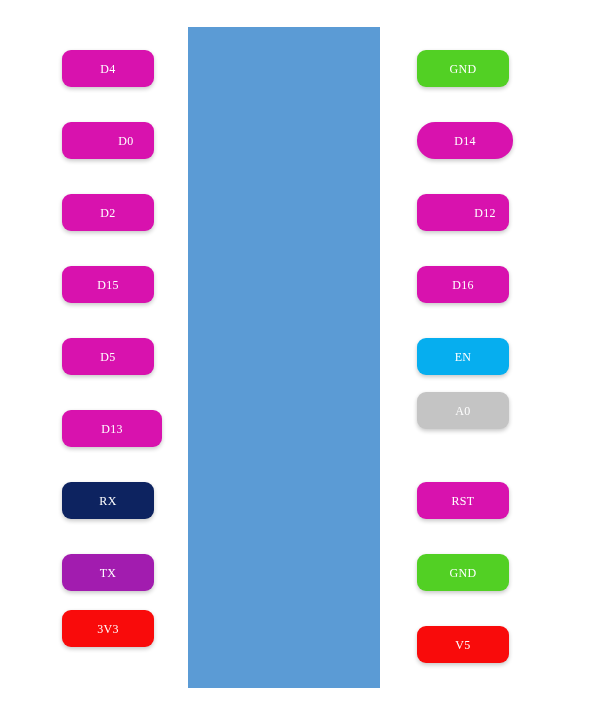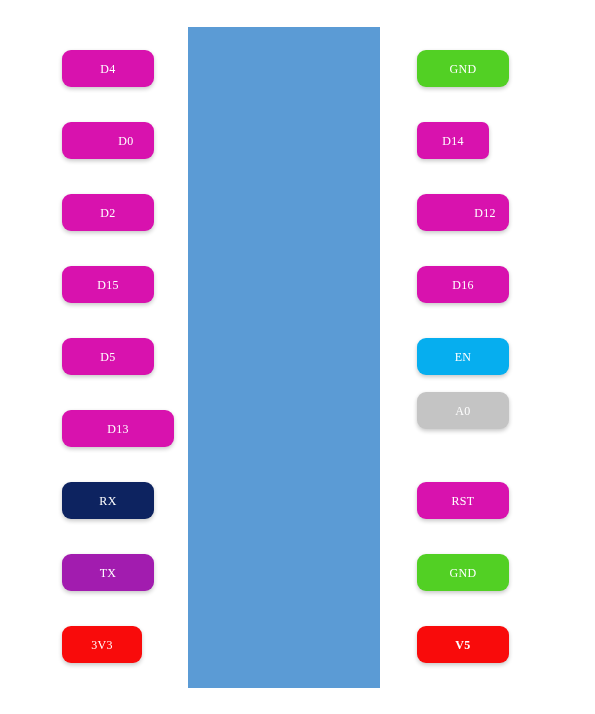--- a/index.html
+++ b/index.html
@@ -81,57 +81,57 @@
       </div>
       <div class="pin" style="top: 194px; background: rgb(216, 18, 174); height: 37px; width: 92px; border-radius: 9px;">
         <span class="pin-label">D2</span>
       </div>
       <div class="pin" style="top: 266px; background: rgb(216, 18, 174); height: 37px; width: 92px; border-radius: 9px;">
         <span class="pin-label">D15</span>
       </div>
       <div class="pin" style="top: 338px; background: rgb(216, 18, 174); height: 37px; width: 92px; border-radius: 9px;">
         <span class="pin-label">D5</span>
       </div>
-      <div class="pin" style="top: 410px; background: rgb(216, 18, 174); height: 37px; width: 112px; border-radius: 9px;">
+      <div class="pin" style="top: 410px; background: rgb(216, 18, 174); height: 37px; width: 100px; border-radius: 9px;">
         <span class="pin-label">D13</span>
       </div>
       <div class="pin" style="top: 482px; background: rgb(13, 35, 96); height: 37px; width: 92px; border-radius: 9px;">
         <span class="pin-label">RX</span>
       </div>
       <div class="pin" style="top: 554px; background: #a21caf; height: 37px; width: 92px; border-radius: 9px;">
         <span class="pin-label">TX</span>
       </div>
-      <div class="pin" style="top: 626px; background: rgb(249, 11, 11); height: 37px; width: 80px; border-radius: 9px;">
+      <div class="pin" style="top: 610px; background: rgb(249, 11, 11); height: 37px; width: 92px; border-radius: 9px;">
         <span class="pin-label">3V3</span>
       </div>
     </div>
 
   <div class="pin-column right">
       <div class="pin" style="top: 50px; background: rgb(82, 208, 36); height: 37px; width: 92px; border-radius: 9px;">
         <span class="pin-label">GND</span>
       </div>
-      <div class="pin" style="top: 122px; background: rgb(216, 18, 174); height: 37px; width: 72px; border-radius: 7px;">
+      <div class="pin" style="top: 122px; background: rgb(216, 18, 174); height: 37px; width: 96px; border-radius: 18px;">
         <span class="pin-label">D14</span>
       </div>
       <div class="pin" style="top: 194px; background: rgb(216, 18, 174); height: 37px; width: 92px; border-radius: 9px; padding-left: 44px;">
         <span class="pin-label">D12</span>
       </div>
       <div class="pin" style="top: 266px; background: rgb(216, 18, 174); height: 37px; width: 92px; border-radius: 9px;">
         <span class="pin-label">D16</span>
       </div>
       <div class="pin" style="top: 338px; background: rgb(6, 174, 239); height: 37px; width: 92px; border-radius: 9px;">
         <span class="pin-label">EN</span>
       </div>
       <div class="pin" style="top: 392px; background: rgb(196, 196, 196); height: 37px; width: 92px; border-radius: 9px;">
         <span class="pin-label">A0</span>
       </div>
       <div class="pin" style="top: 482px; background: rgb(216, 18, 174); height: 37px; width: 92px; border-radius: 9px;">
         <span class="pin-label">RST</span>
       </div>
       <div class="pin" style="top: 554px; background: rgb(82, 208, 36); height: 37px; width: 92px; border-radius: 9px;">
         <span class="pin-label">GND</span>
       </div>
-      <div class="pin" style="top: 626px; background: rgb(249, 11, 11); height: 37px; width: 92px; border-radius: 9px; font-weight: bold;">
+      <div class="pin" style="top: 626px; background: rgb(249, 11, 11); height: 37px; width: 92px; border-radius: 9px;">
         <span class="pin-label">V5</span>
       </div>
     </div>
 
 </div>
 
 </body></html>

